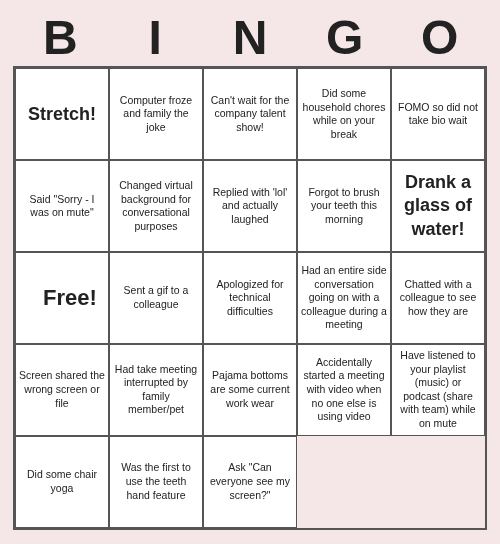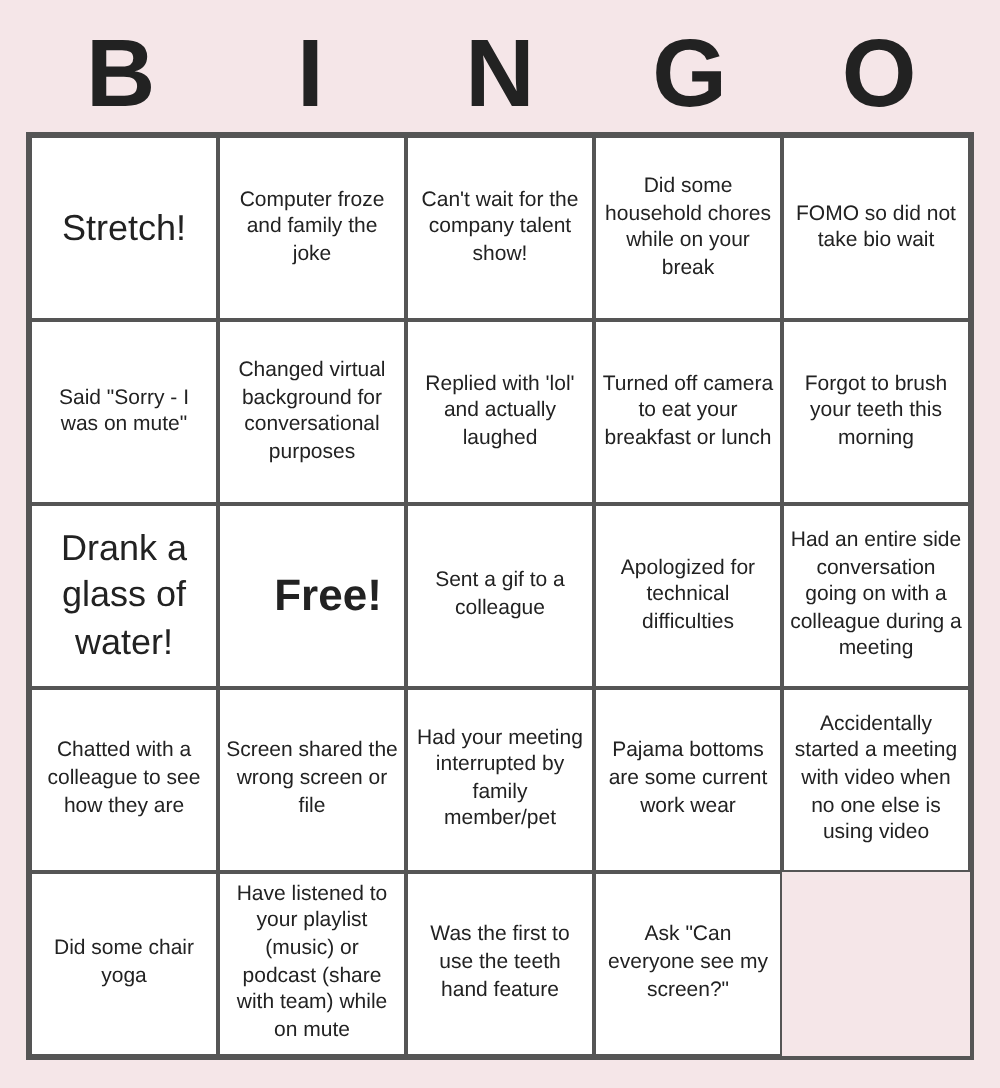--- a/index.html
+++ b/index.html
@@ -49,21 +49,21 @@
       min-height: 88px;
       color: #222;
     }
     .bingo-cell.free {
       font-size: 22px;
       font-weight: bold;
       padding-left: 19px;
     }
     .bingo-cell.large-text {
       font-size: 18px;
-      font-weight: normal;
+      font-weight: bold;
     }
   </style>
 </head>
 <body>
 
 <div class="bingo-card">
   <div class="bingo-header">
     <div class="bingo-letter">B</div>
     <div class="bingo-letter">I</div>
     <div class="bingo-letter">N</div>
@@ -72,30 +72,29 @@
   </div>
   <div class="bingo-grid">
   <div class="bingo-cell large-text">Stretch!</div>
       <div class="bingo-cell">Computer froze and family the joke</div>
       <div class="bingo-cell">Can't wait for the company talent show!</div>
       <div class="bingo-cell">Did some household chores while on your break</div>
       <div class="bingo-cell">FOMO so did not take bio wait</div>
       <div class="bingo-cell">Said "Sorry - I was on mute"</div>
       <div class="bingo-cell">Changed virtual background for conversational purposes</div>
       <div class="bingo-cell">Replied with 'lol' and actually laughed</div>
-      <div class="bingo-cell">Turned off camera to eat your breakfast or lunch</div>
       <div class="bingo-cell">Forgot to brush your teeth this morning</div>
       <div class="bingo-cell large-text">Drank a glass of water!</div>
       <div class="bingo-cell free">Free!</div>
       <div class="bingo-cell">Sent a gif to a colleague</div>
       <div class="bingo-cell">Apologized for technical difficulties</div>
       <div class="bingo-cell">Had an entire side conversation going on with a colleague during a meeting</div>
       <div class="bingo-cell">Chatted with a colleague to see how they are</div>
       <div class="bingo-cell">Screen shared the wrong screen or file</div>
-      <div class="bingo-cell">Had your meeting interrupted by family member/pet</div>
+      <div class="bingo-cell">Had take meeting interrupted by family member/pet</div>
       <div class="bingo-cell">Pajama bottoms are some current work wear</div>
       <div class="bingo-cell">Accidentally started a meeting with video when no one else is using video</div>
+      <div class="bingo-cell">Have listened to your playlist (music) or podcast (share with team) while on mute</div>
       <div class="bingo-cell">Did some chair yoga</div>
-      <div class="bingo-cell">Have listened to your playlist (music) or podcast (share with team) while on mute</div>
       <div class="bingo-cell">Was the first to use the teeth hand feature</div>
       <div class="bingo-cell">Ask "Can everyone see my screen?"</div>
     </div>
 </div>
 
 </body></html>

